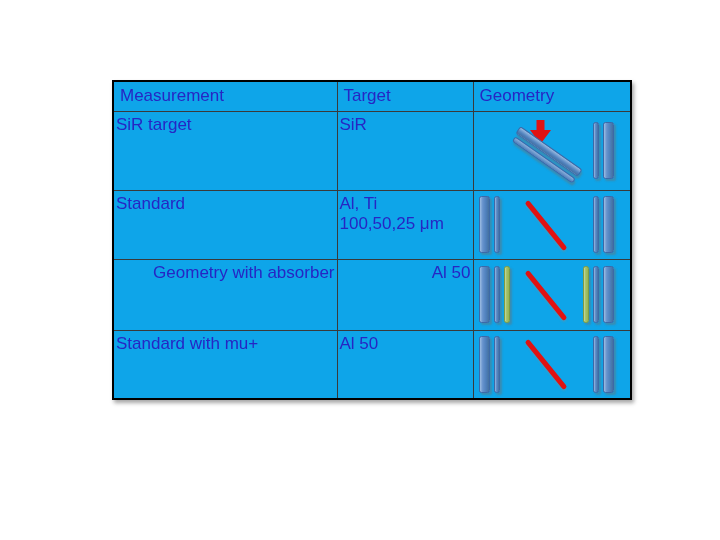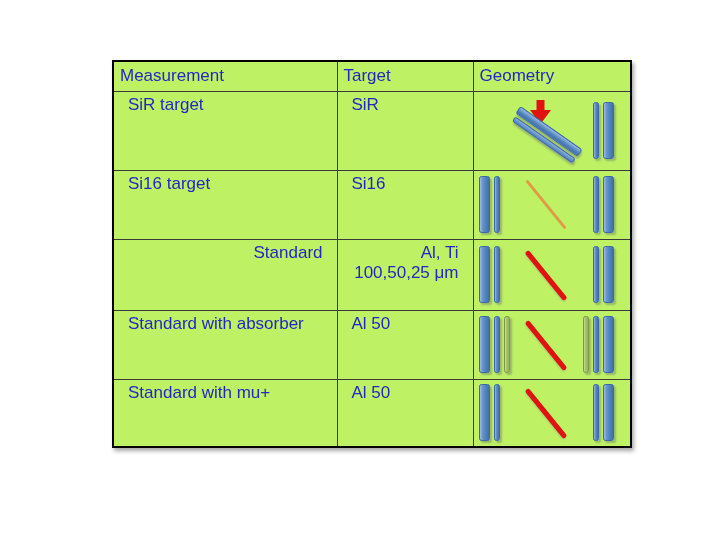--- a/index.html
+++ b/index.html
@@ -1,39 +1,39 @@
 <!DOCTYPE html>
 <html style="--text-blue: #2626c4; --bar-blue: #4f81bd; --bar-blue-border: #3c69a8; --bar-green: #94b354; --bar-green-border: #7d9a43; --beam-red: #e01212; --beam-orange: #e09b45;"><head>
 <meta charset="utf-8">
 <style>
   html,body { margin:0; padding:0; background:#fff; }
   .slide {
     position:relative; width:720px; height:540px; background:#ffffff;
     font-family:"Liberation Sans", sans-serif; overflow:hidden;
   }
   .meas-table {
-    position:absolute; left:112px; top:60px;
-    border-collapse:collapse; table-layout:fixed; background:#bef264;
+    position:absolute; left:112px; top:80px;
+    border-collapse:collapse; table-layout:fixed; background:#0ea5e9;
     border:2.5px solid #000;
     box-shadow:2px 3px 4px rgba(0,0,0,0.35);
   }
   col.c1 { width:224px; } col.c2 { width:136px; } col.c3 { width:158px; }
   .meas-table th, .meas-table td { border:1.5px solid #3a3a3a; box-sizing:border-box; }
   thead tr { height:30px; }
   tbody tr:nth-child(1) { height:79px; }
   tbody tr:nth-child(2) { height:69px; }
   tbody tr:nth-child(3) { height:71px;text-align:right; }
   tbody tr:nth-child(4) { height:69px; }
   tbody tr:nth-child(5) { height:68px; }
   th {
     text-align:left; font-weight:400; font-size:17px; color:var(--text-blue,#2626c4);
     padding:2px 6px; vertical-align:middle; white-space:nowrap;
   }
   td.text-cell {
-    vertical-align:top; padding:3px 14px; font-size:17px;
+    vertical-align:top; padding:3px 2px; font-size:17px;
     color:var(--text-blue,#2626c4); line-height:1.22; white-space:nowrap;
   }
   td.geo-cell { vertical-align:middle; padding:0; }
   .geo-wrap {
     display:flex; align-items:center; justify-content:space-between;
     padding:0 16px 0 5px;
   }
   .bar-group { display:flex; align-items:center; gap:4.5px; flex:0 0 auto; }
   .vbar { height:55px; border-radius:2.5px; box-shadow:2px 2px 2px rgba(110,110,110,0.45); }
   .vbar.thick { width:9px; }
@@ -98,41 +98,20 @@
                 <div class="tbar thin"></div>
               </div>
               <div class="bar-group">
                 <div class="vbar blue thin"></div>
                 <div class="vbar blue thick"></div>
               </div>
             </div>
           </td>
         </tr>
         <tr>
-          <td class="text-cell">Si16 target</td>
-          <td class="text-cell">
-            <div>Si16</div>
-          </td>
-          <td class="geo-cell">
-            <div class="geo-wrap">
-              <div class="bar-group">
-                <div class="vbar blue thick"></div>
-                <div class="vbar blue thin"></div>
-              </div>
-              <div class="beam-wrap">
-                <div class="beam orange"></div>
-              </div>
-              <div class="bar-group">
-                <div class="vbar blue thin"></div>
-                <div class="vbar blue thick"></div>
-              </div>
-            </div>
-          </td>
-        </tr>
-        <tr>
           <td class="text-cell">Standard</td>
           <td class="text-cell">
             <div>Al, Ti</div>
             <div>100,50,25 μm</div>
           </td>
           <td class="geo-cell">
             <div class="geo-wrap">
               <div class="bar-group">
                 <div class="vbar blue thick"></div>
                 <div class="vbar blue thin"></div>
@@ -141,21 +120,21 @@
                 <div class="beam red"></div>
               </div>
               <div class="bar-group">
                 <div class="vbar blue thin"></div>
                 <div class="vbar blue thick"></div>
               </div>
             </div>
           </td>
         </tr>
         <tr>
-          <td class="text-cell">Standard with absorber</td>
+          <td class="text-cell">Geometry with absorber</td>
           <td class="text-cell">
             <div>Al 50</div>
           </td>
           <td class="geo-cell">
             <div class="geo-wrap">
               <div class="bar-group">
                 <div class="vbar blue thick"></div>
                 <div class="vbar blue thin"></div>
                 <div class="vbar green thin"></div>
               </div>

